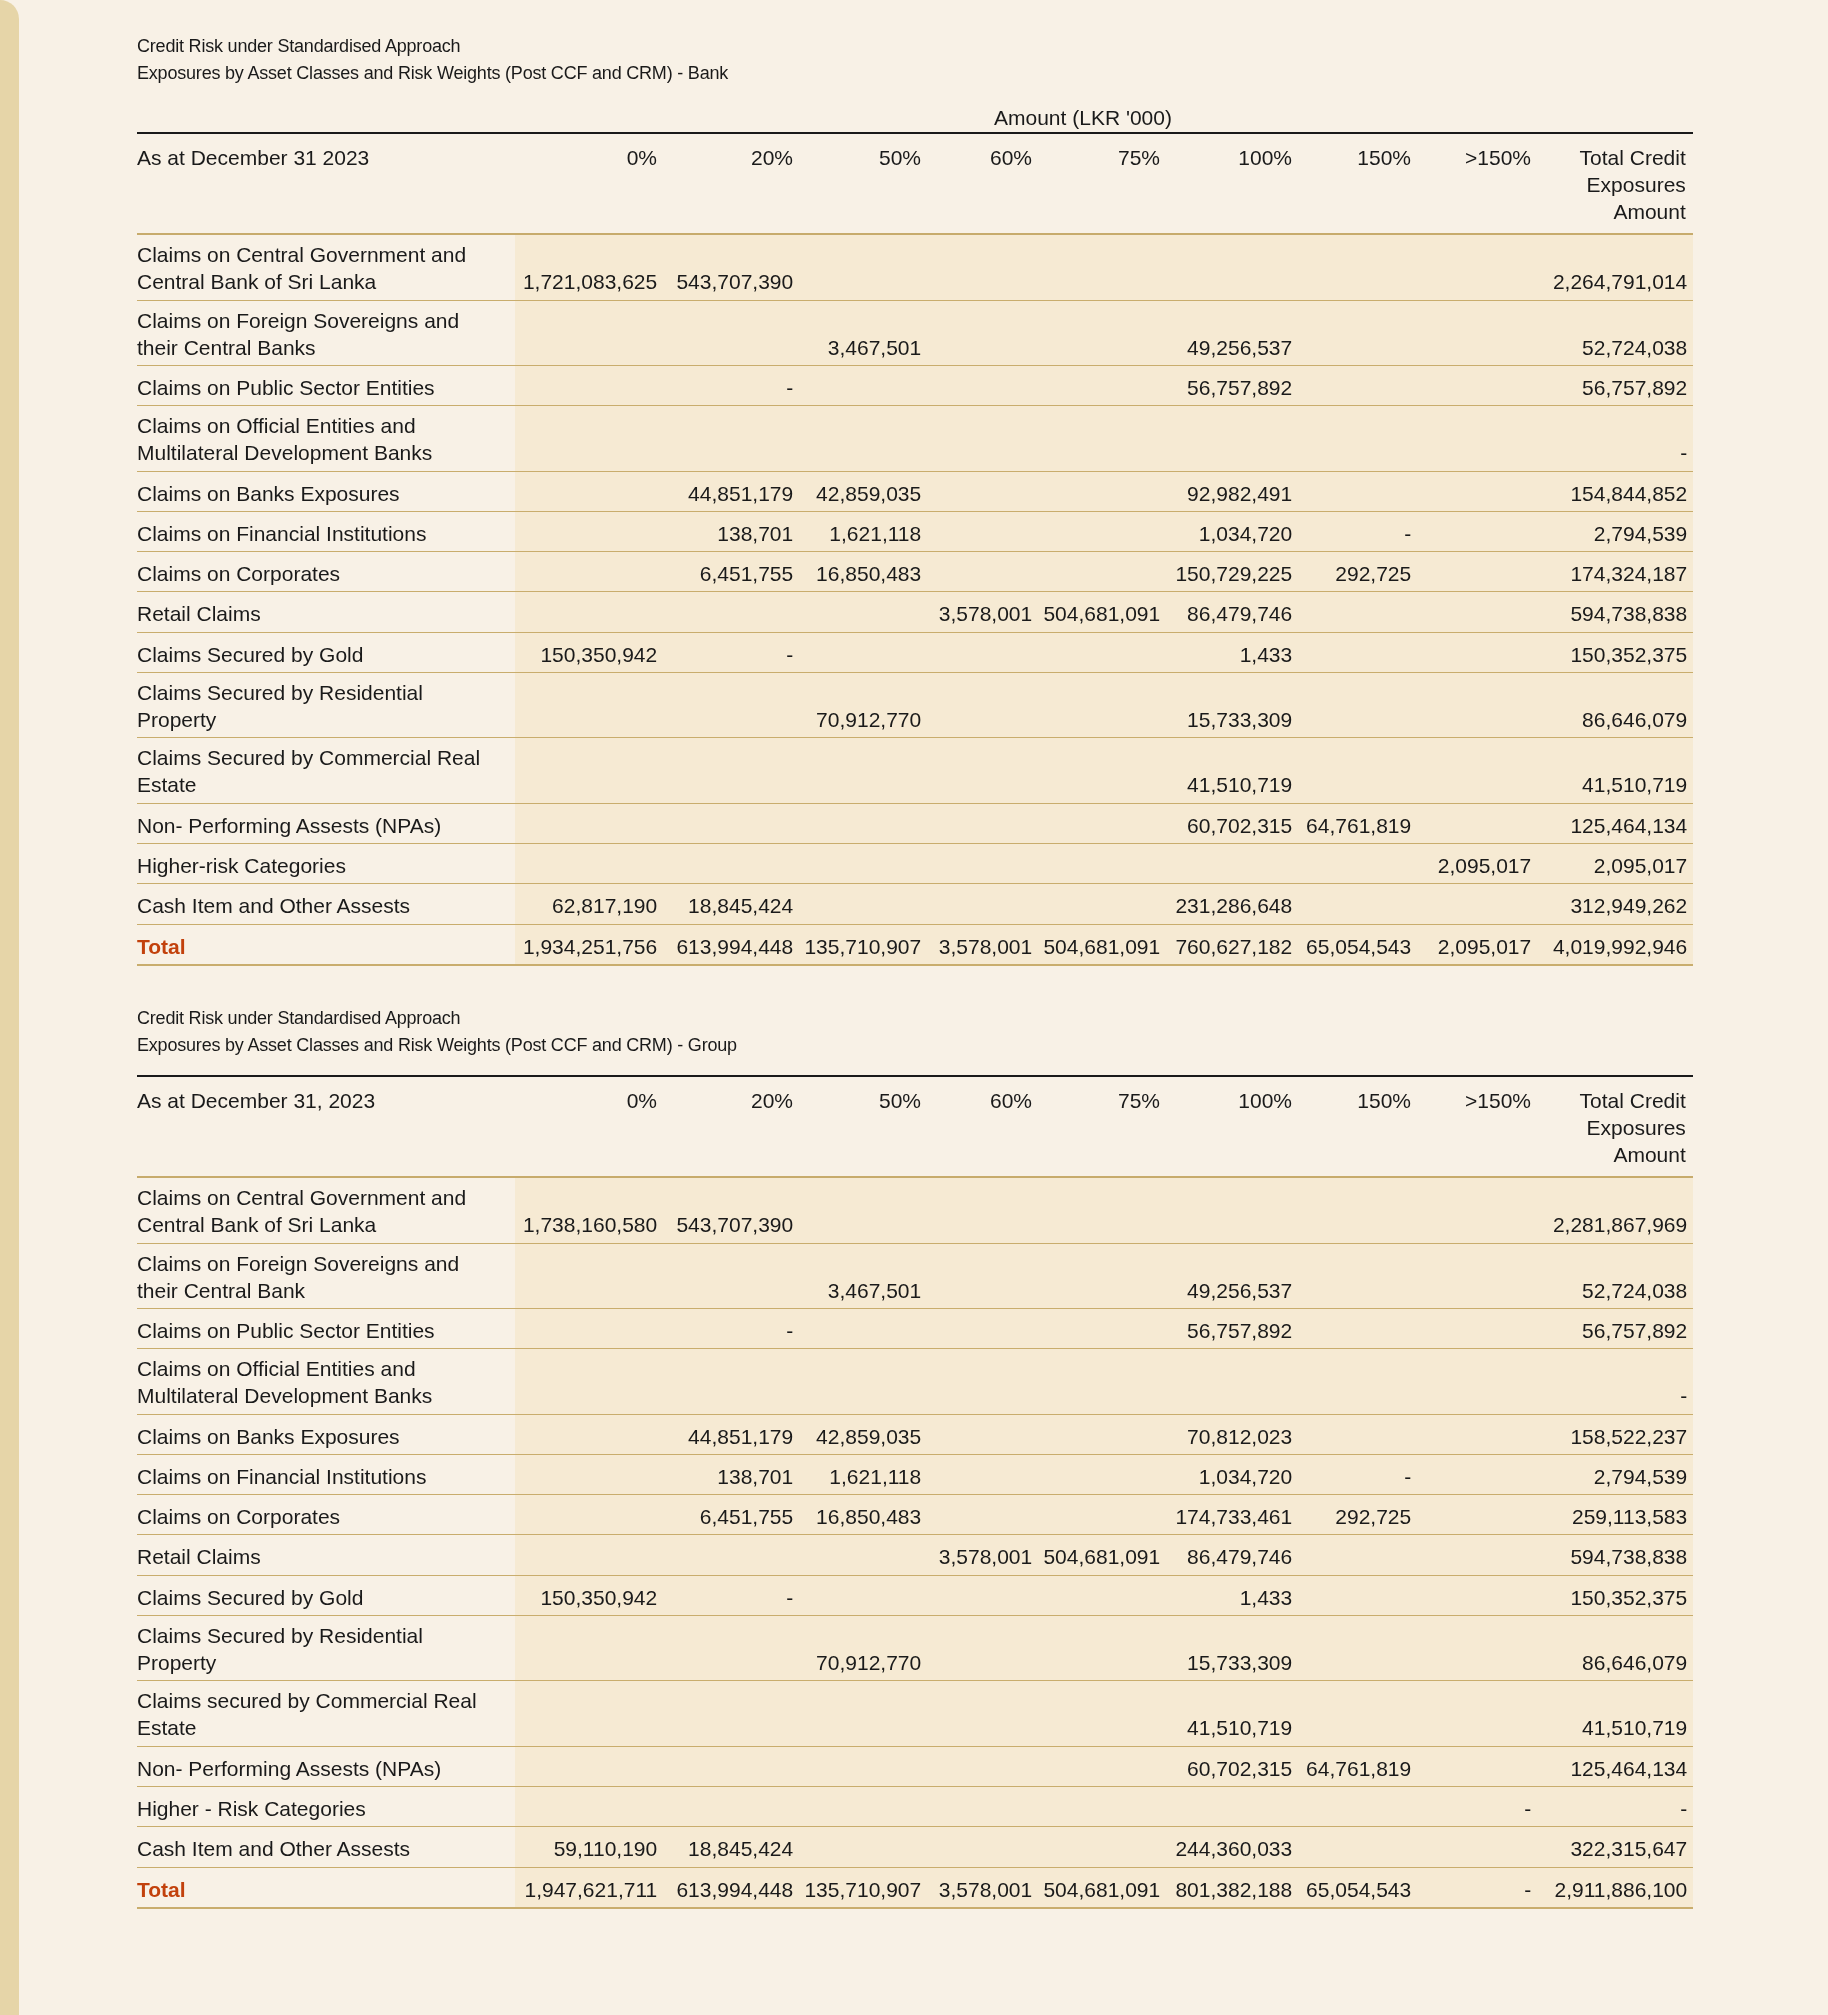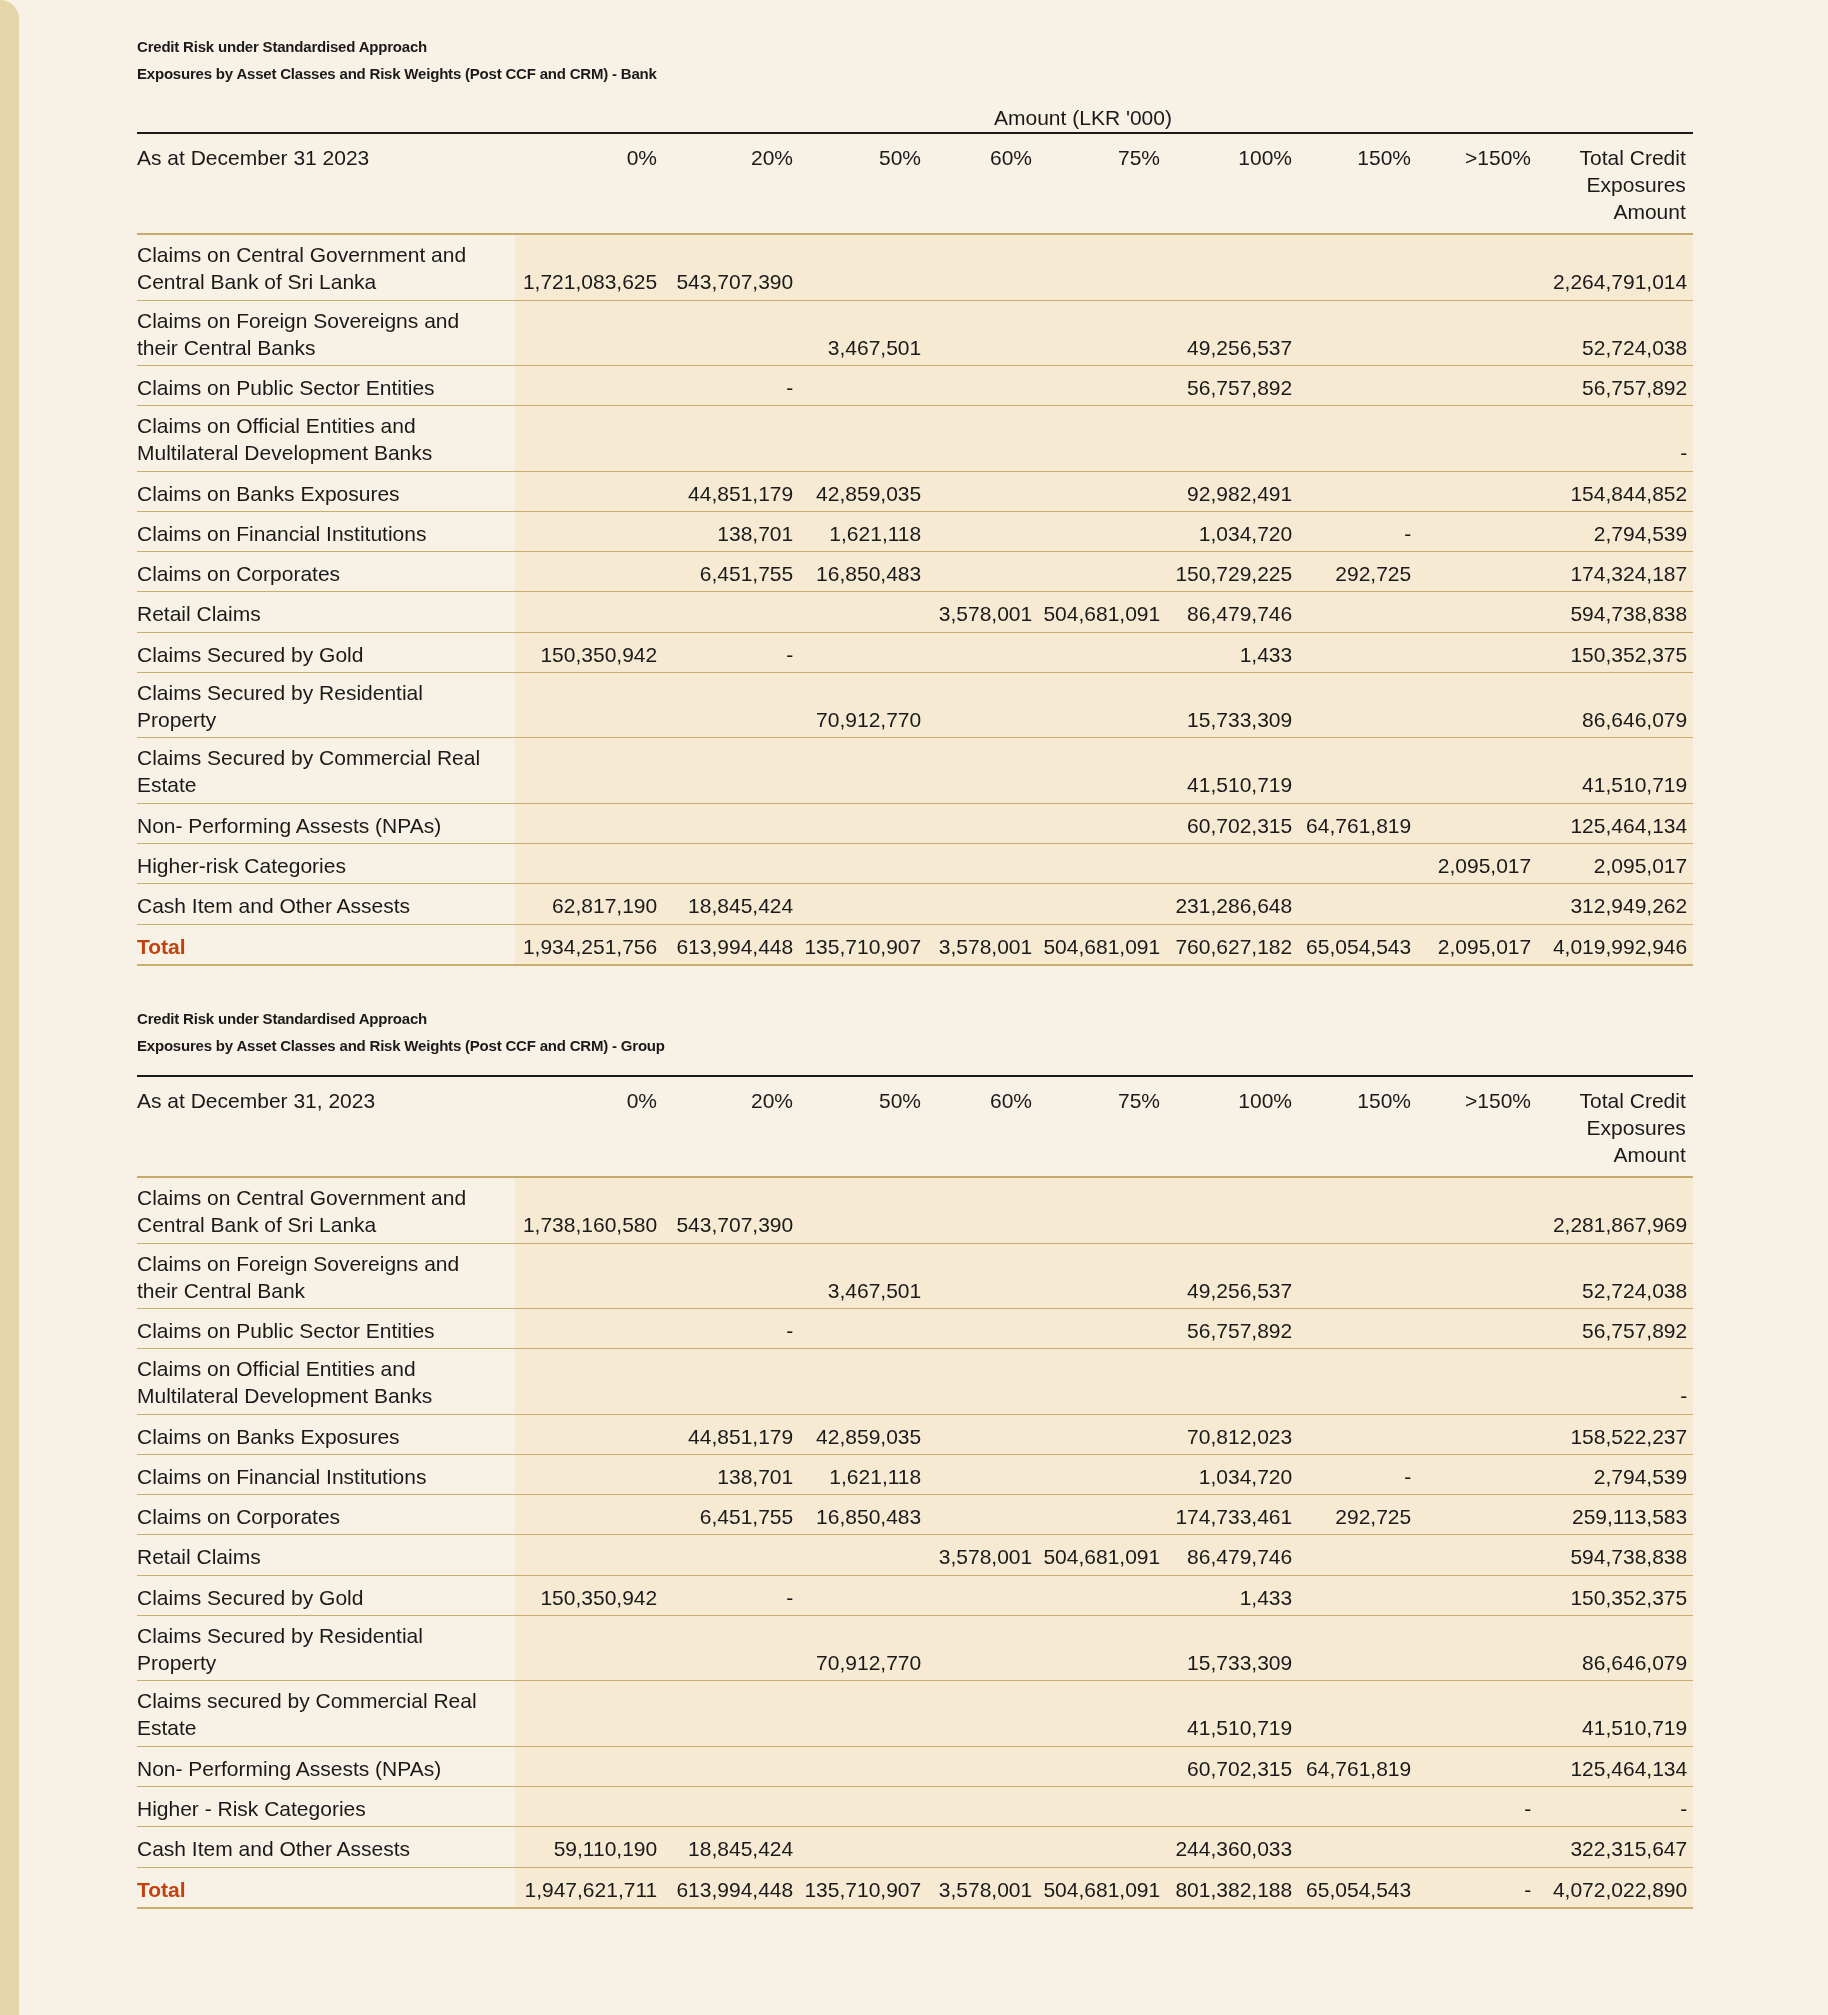--- a/index.html
+++ b/index.html
@@ -8,21 +8,21 @@
     background:#f8f1e6;
     font-family:"Liberation Sans", sans-serif;
     color:#1a1a1a;
   }
   .leftbar {
     position:absolute; left:0; top:0; width:19.4px; height:2015px;
     background:#e6d5a8; border-top-right-radius:21.6px;
   }
   .section { position:absolute; left:137px; width:1556px; }
   .title1, .title2 {
-    font-weight:bold; font-size:15px; line-height:27px; letter-spacing:-0.2px;
+    font-weight:normal; font-size:18px; line-height:27px; letter-spacing:-0.2px;
   }
   .amount-hdr {
     position:relative; height:29px; font-size:21px; line-height:29px;
   }
   .amount-hdr span { position:absolute; left:857px; }
   .rule-black { height:2.2px; background:#1a1a1a; }
   .hdr-row { position:relative; height:99px; font-size:21px; }
   .hdr-row .cell { position:absolute; top:10px; line-height:27px; }
   .rule-gold { height:2.2px; background:#c7ab6c; }
   table.t { border-collapse:collapse; width:1556px; table-layout:fixed; font-size:21px; }
@@ -538,18 +538,18 @@
         <tr class="one total">
           <td class="lbl">Total</td>
           <td class="num">1,947,621,711</td>
           <td class="num">613,994,448</td>
           <td class="num">135,710,907</td>
           <td class="num">3,578,001</td>
           <td class="num">504,681,091</td>
           <td class="num">801,382,188</td>
           <td class="num">65,054,543</td>
           <td class="num">-</td>
-          <td class="num">4,072,022,890</td>
+          <td class="num">2,911,886,100</td>
         </tr>
       </tbody>
   </table>
 </div>
 
 
 </body></html>

